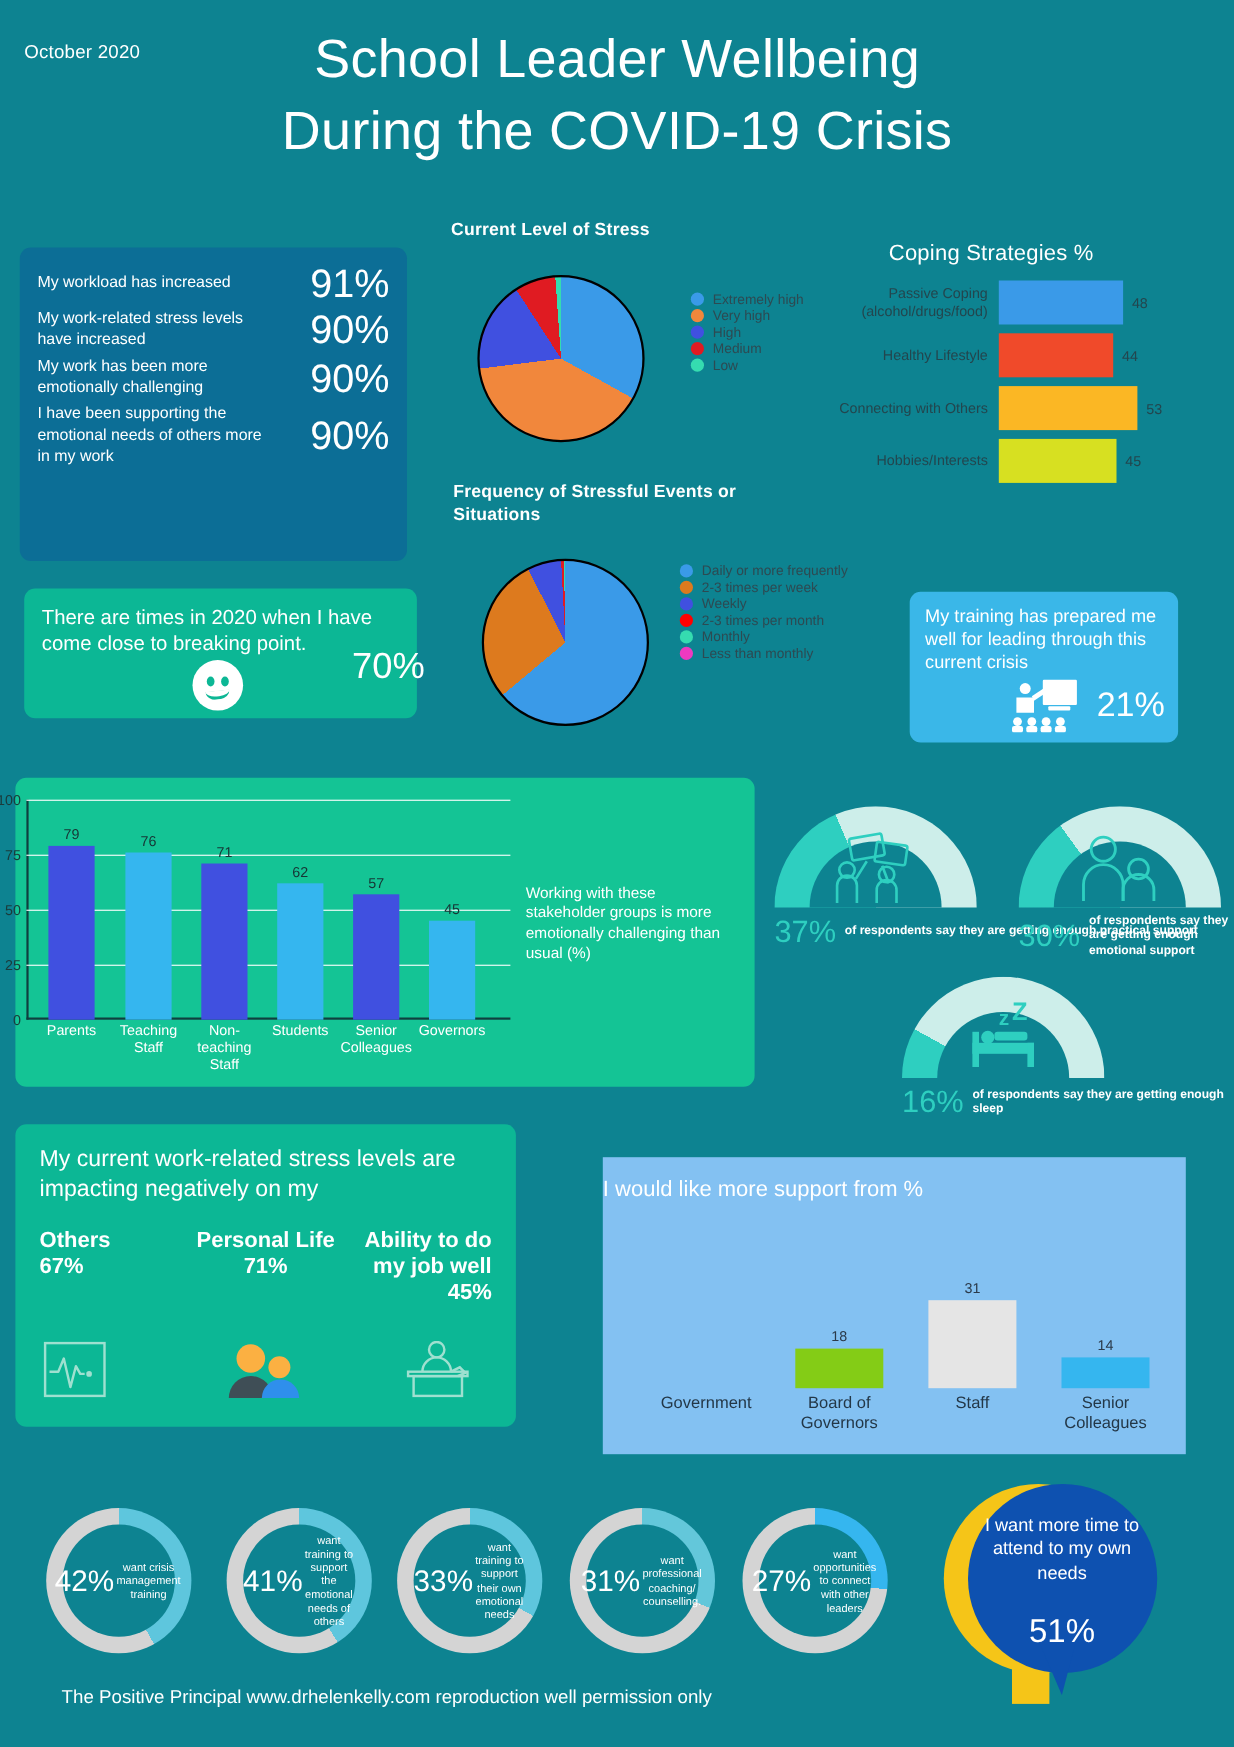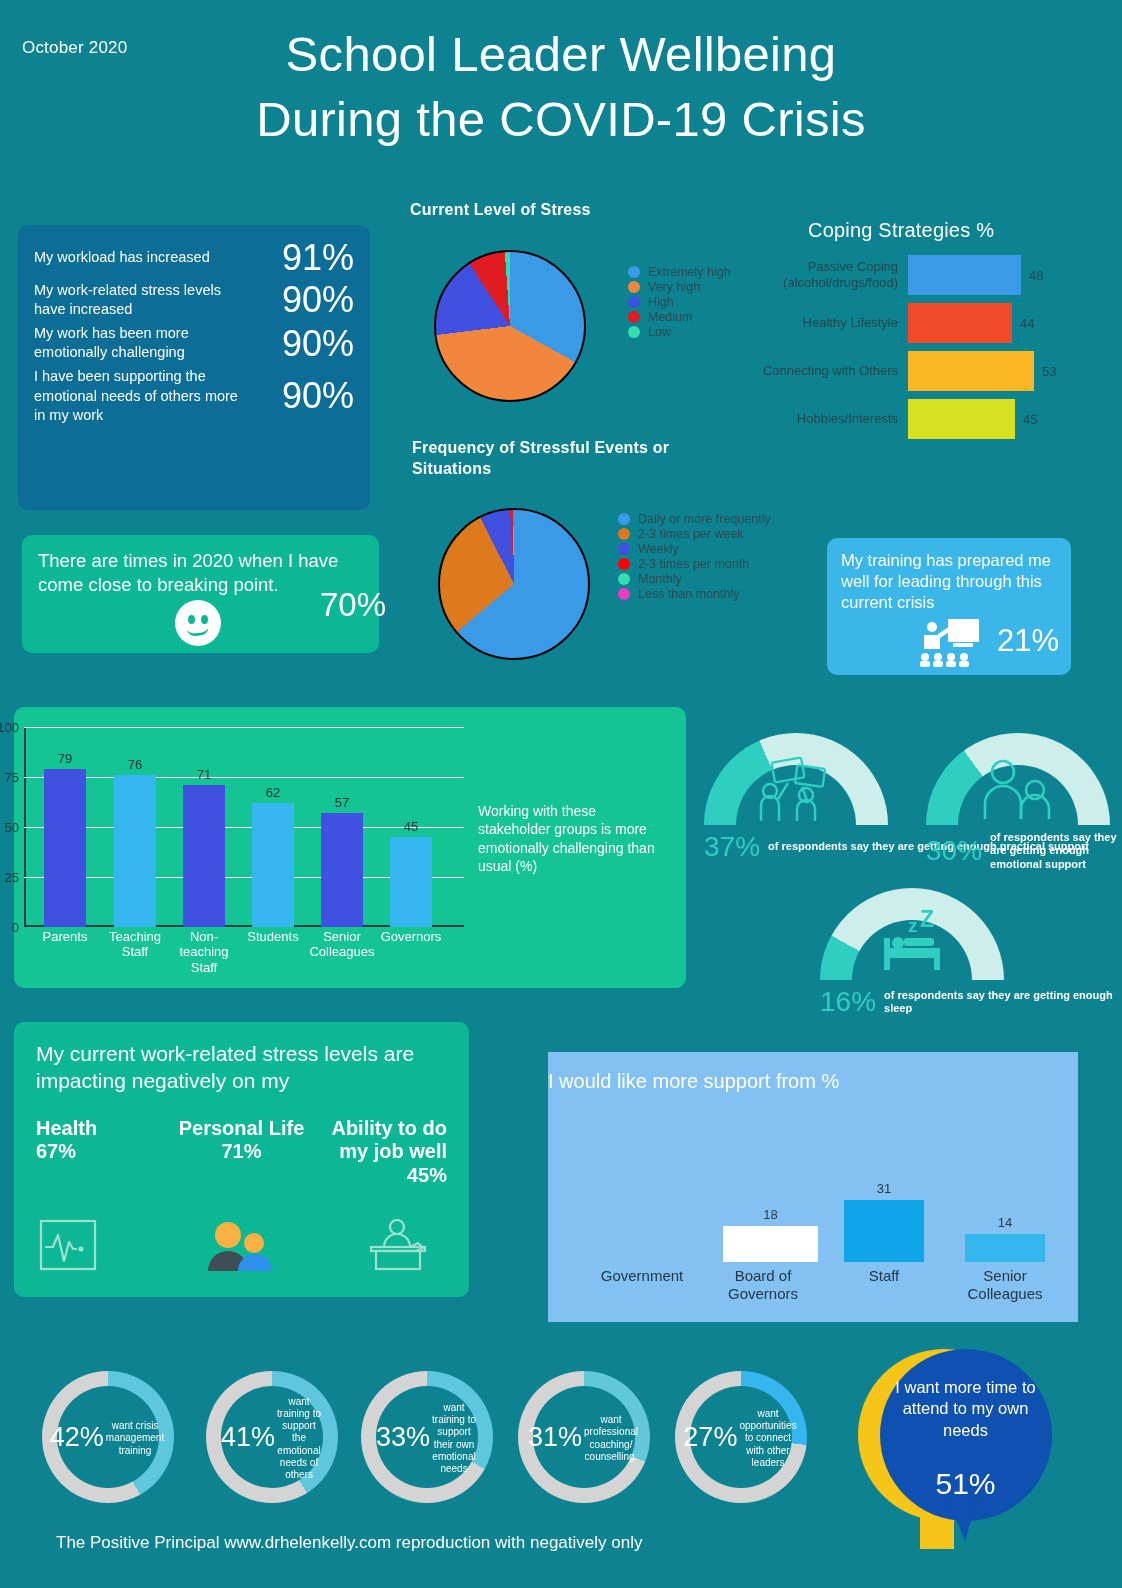--- a/index.html
+++ b/index.html
@@ -388,21 +388,21 @@
   <div class="gauge-cap">
     <div class="gauge-pct">16%</div>
     <div class="gauge-txt">of respondents say they are getting enough sleep</div>
   </div>
 </div>
 
 <div class="abs card" id="impact-card">
   <div class="hdr">My current work-related stress levels are impacting negatively on my</div>
   <div id="impact-cols">
     <div class="impact-col c1">
-      <div class="name">Health</div>
+      <div class="name">Others</div>
       <div class="pct">67%</div>
     </div>
     <div class="impact-col c2">
       <div class="name">Personal Life</div>
       <div class="pct">71%</div>
     </div>
     <div class="impact-col c3">
       <div class="name">Ability to do my job well</div>
       <div class="pct">45%</div>
     </div>
@@ -425,24 +425,24 @@
       <path d="M43 28l8-4 5 5-7 3"></path>
       <rect x="4" y="28" width="54" height="4"></rect>
       <rect x="9" y="32" width="44" height="18"></rect>
     </svg>
   </div>
 </div>
 
 <div class="abs" id="support-panel">
   <div id="support-title">I would like more support from %</div>
   <div id="support-chart">
-    <div class="pbar" style="left:135px;width:95px;height:36px;background:#ffffff">
+    <div class="pbar" style="left:135px;width:80px;height:36px;background:#84cc16">
       <div class="pbar-val">18</div>
       </div>
-    <div class="pbar" style="left:256px;width:80px;height:62px;background:#0ea5e9">
+    <div class="pbar" style="left:256px;width:80px;height:80px;background:#e5e5e5">
       <div class="pbar-val">31</div>
       </div>
     <div class="pbar" style="left:377px;width:80px;height:28px;background:#35b6ef">
       <div class="pbar-val">14</div>
       </div>
 
     <div class="px-label" style="left:-6px;width:120px">Government</div>
     <div class="px-label" style="left:115px;width:120px">Board of Governors</div>
     <div class="px-label" style="left:236px;width:120px">Staff</div>
     <div class="px-label" style="left:357px;width:120px">Senior Colleagues</div>
@@ -492,13 +492,13 @@
 
 <div id="pin-wrap">
   <div id="pin-yellow"></div>
   <div id="pin-yellow-tail"></div>
   <div id="pin-blue"></div>
   <div id="pin-blue-tail"></div>
   <div id="pin-text">I want more time to attend to my own needs</div>
   <div id="pin-val">51%</div>
 </div>
 
-<div id="footer">The Positive Principal www.drhelenkelly.com reproduction with negatively only</div>
+<div id="footer">The Positive Principal www.drhelenkelly.com reproduction well permission only</div>
 
 </body></html>

